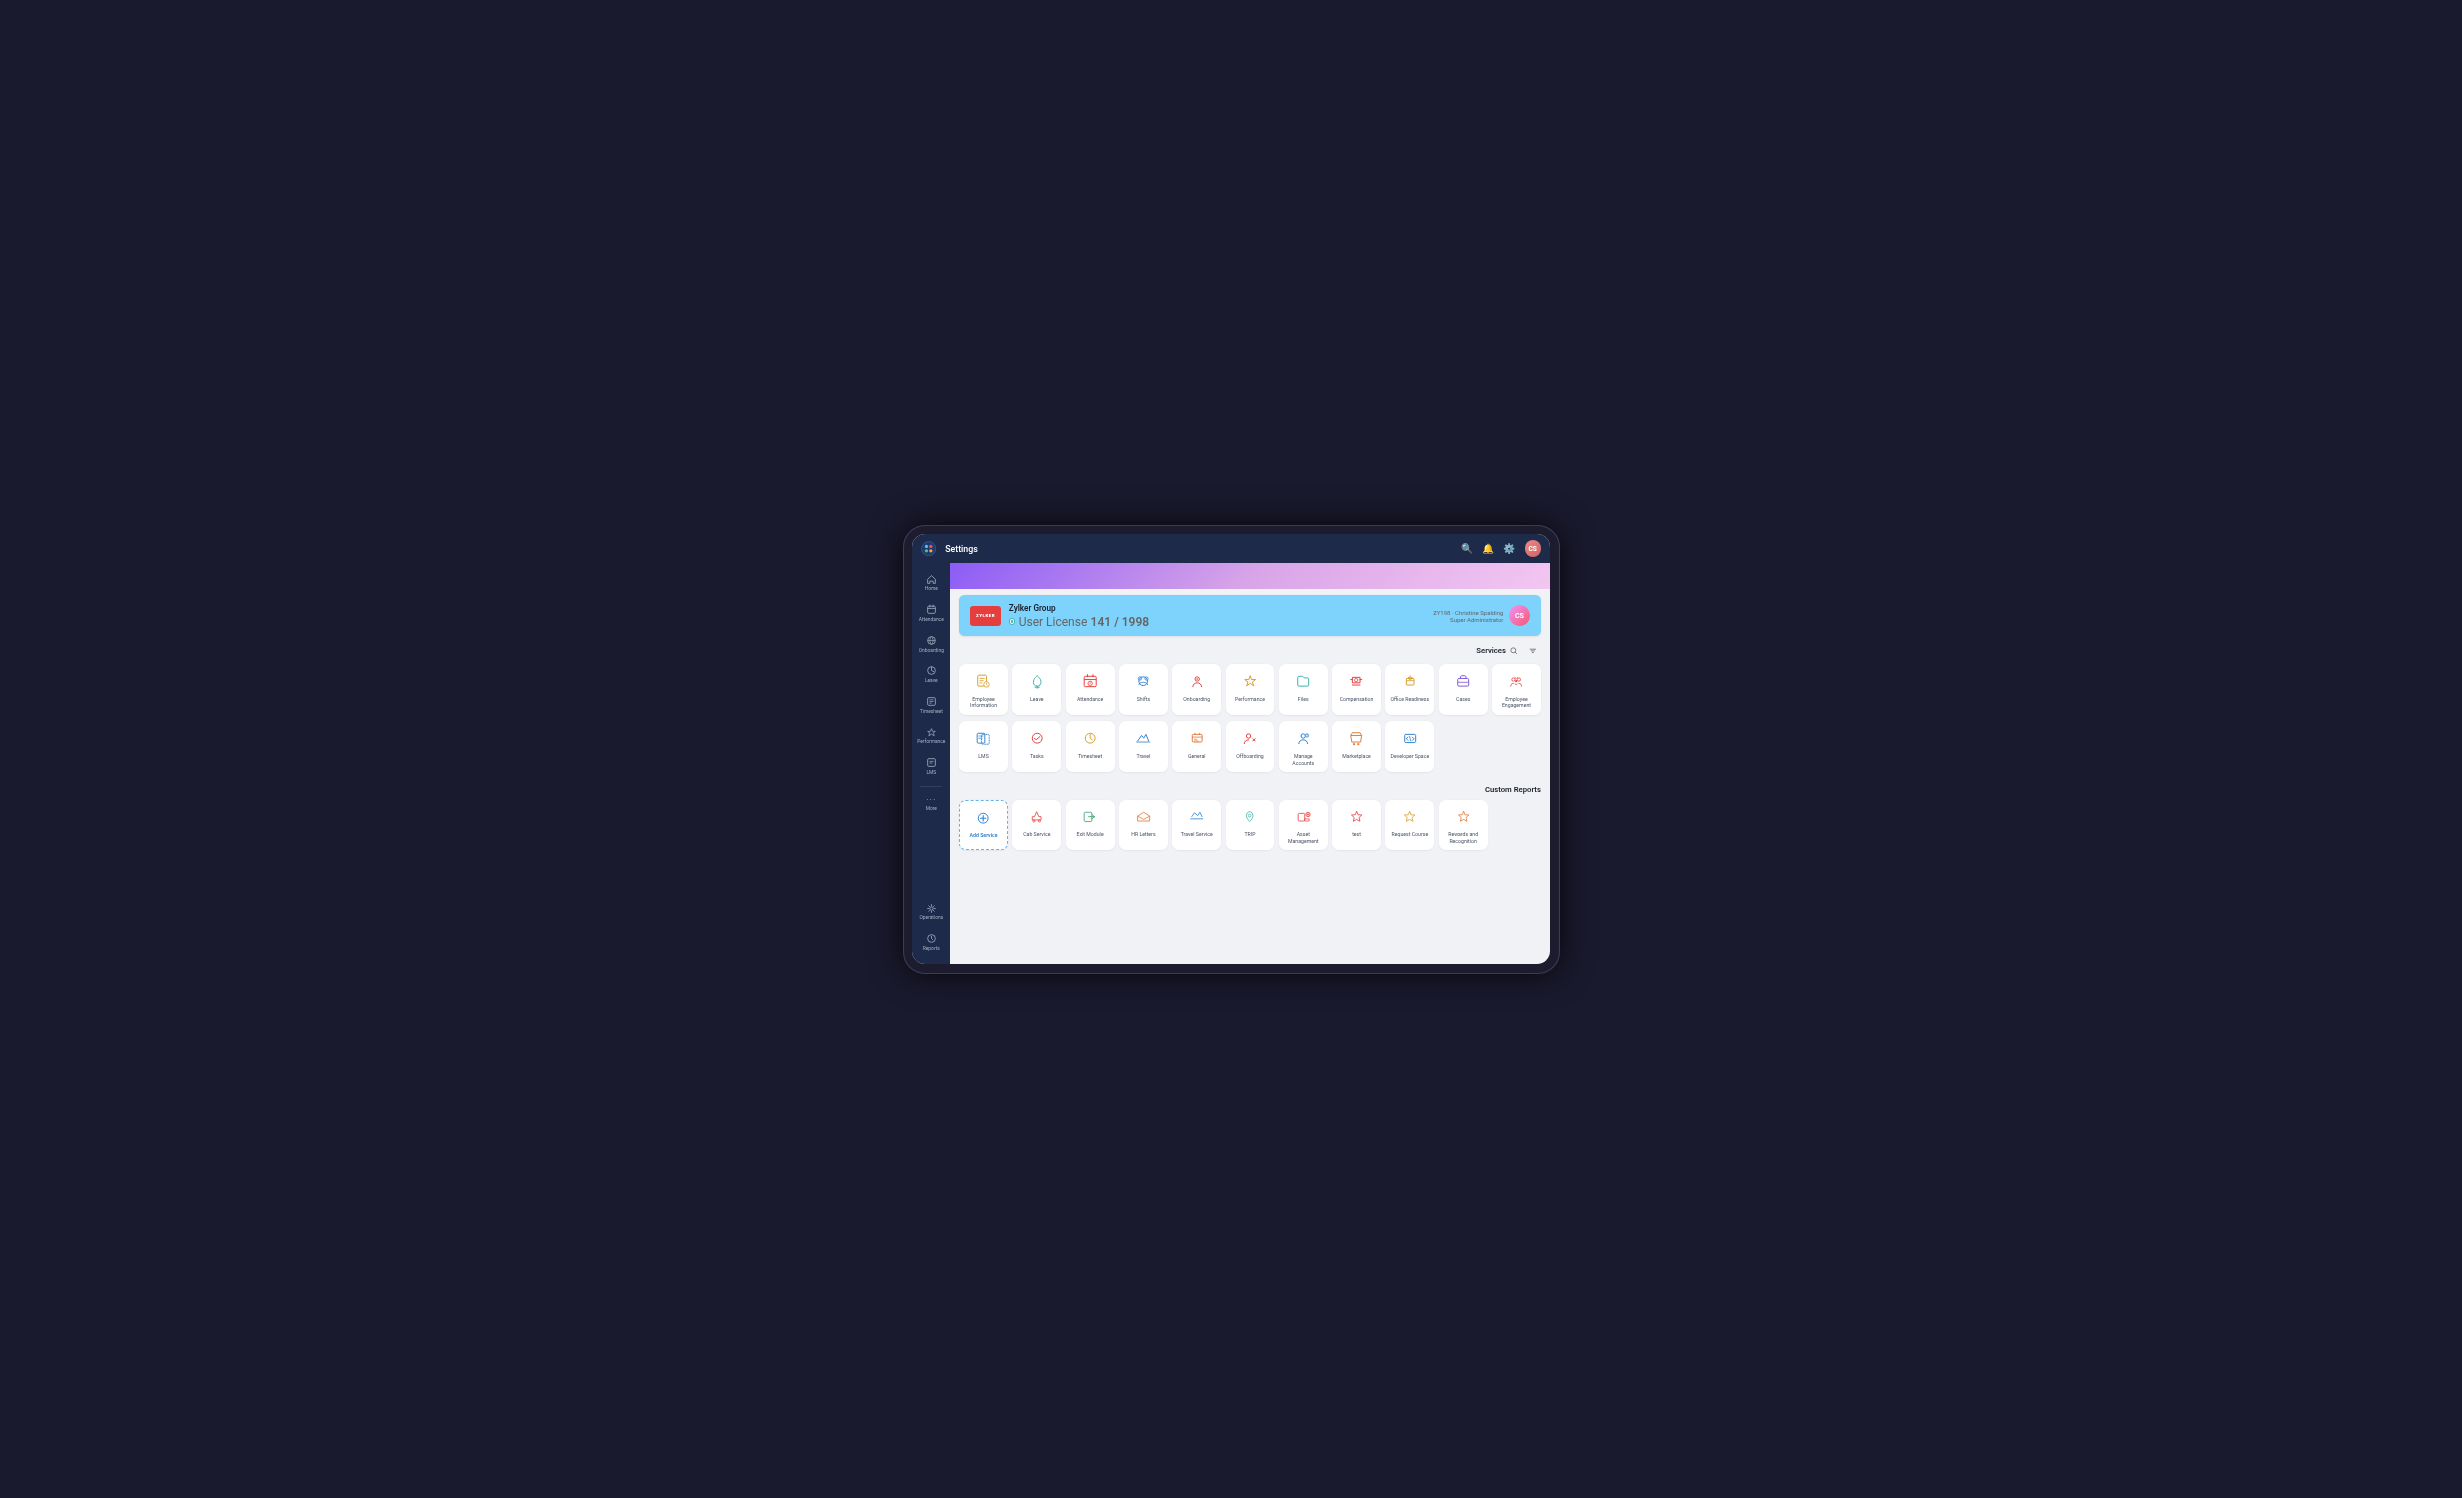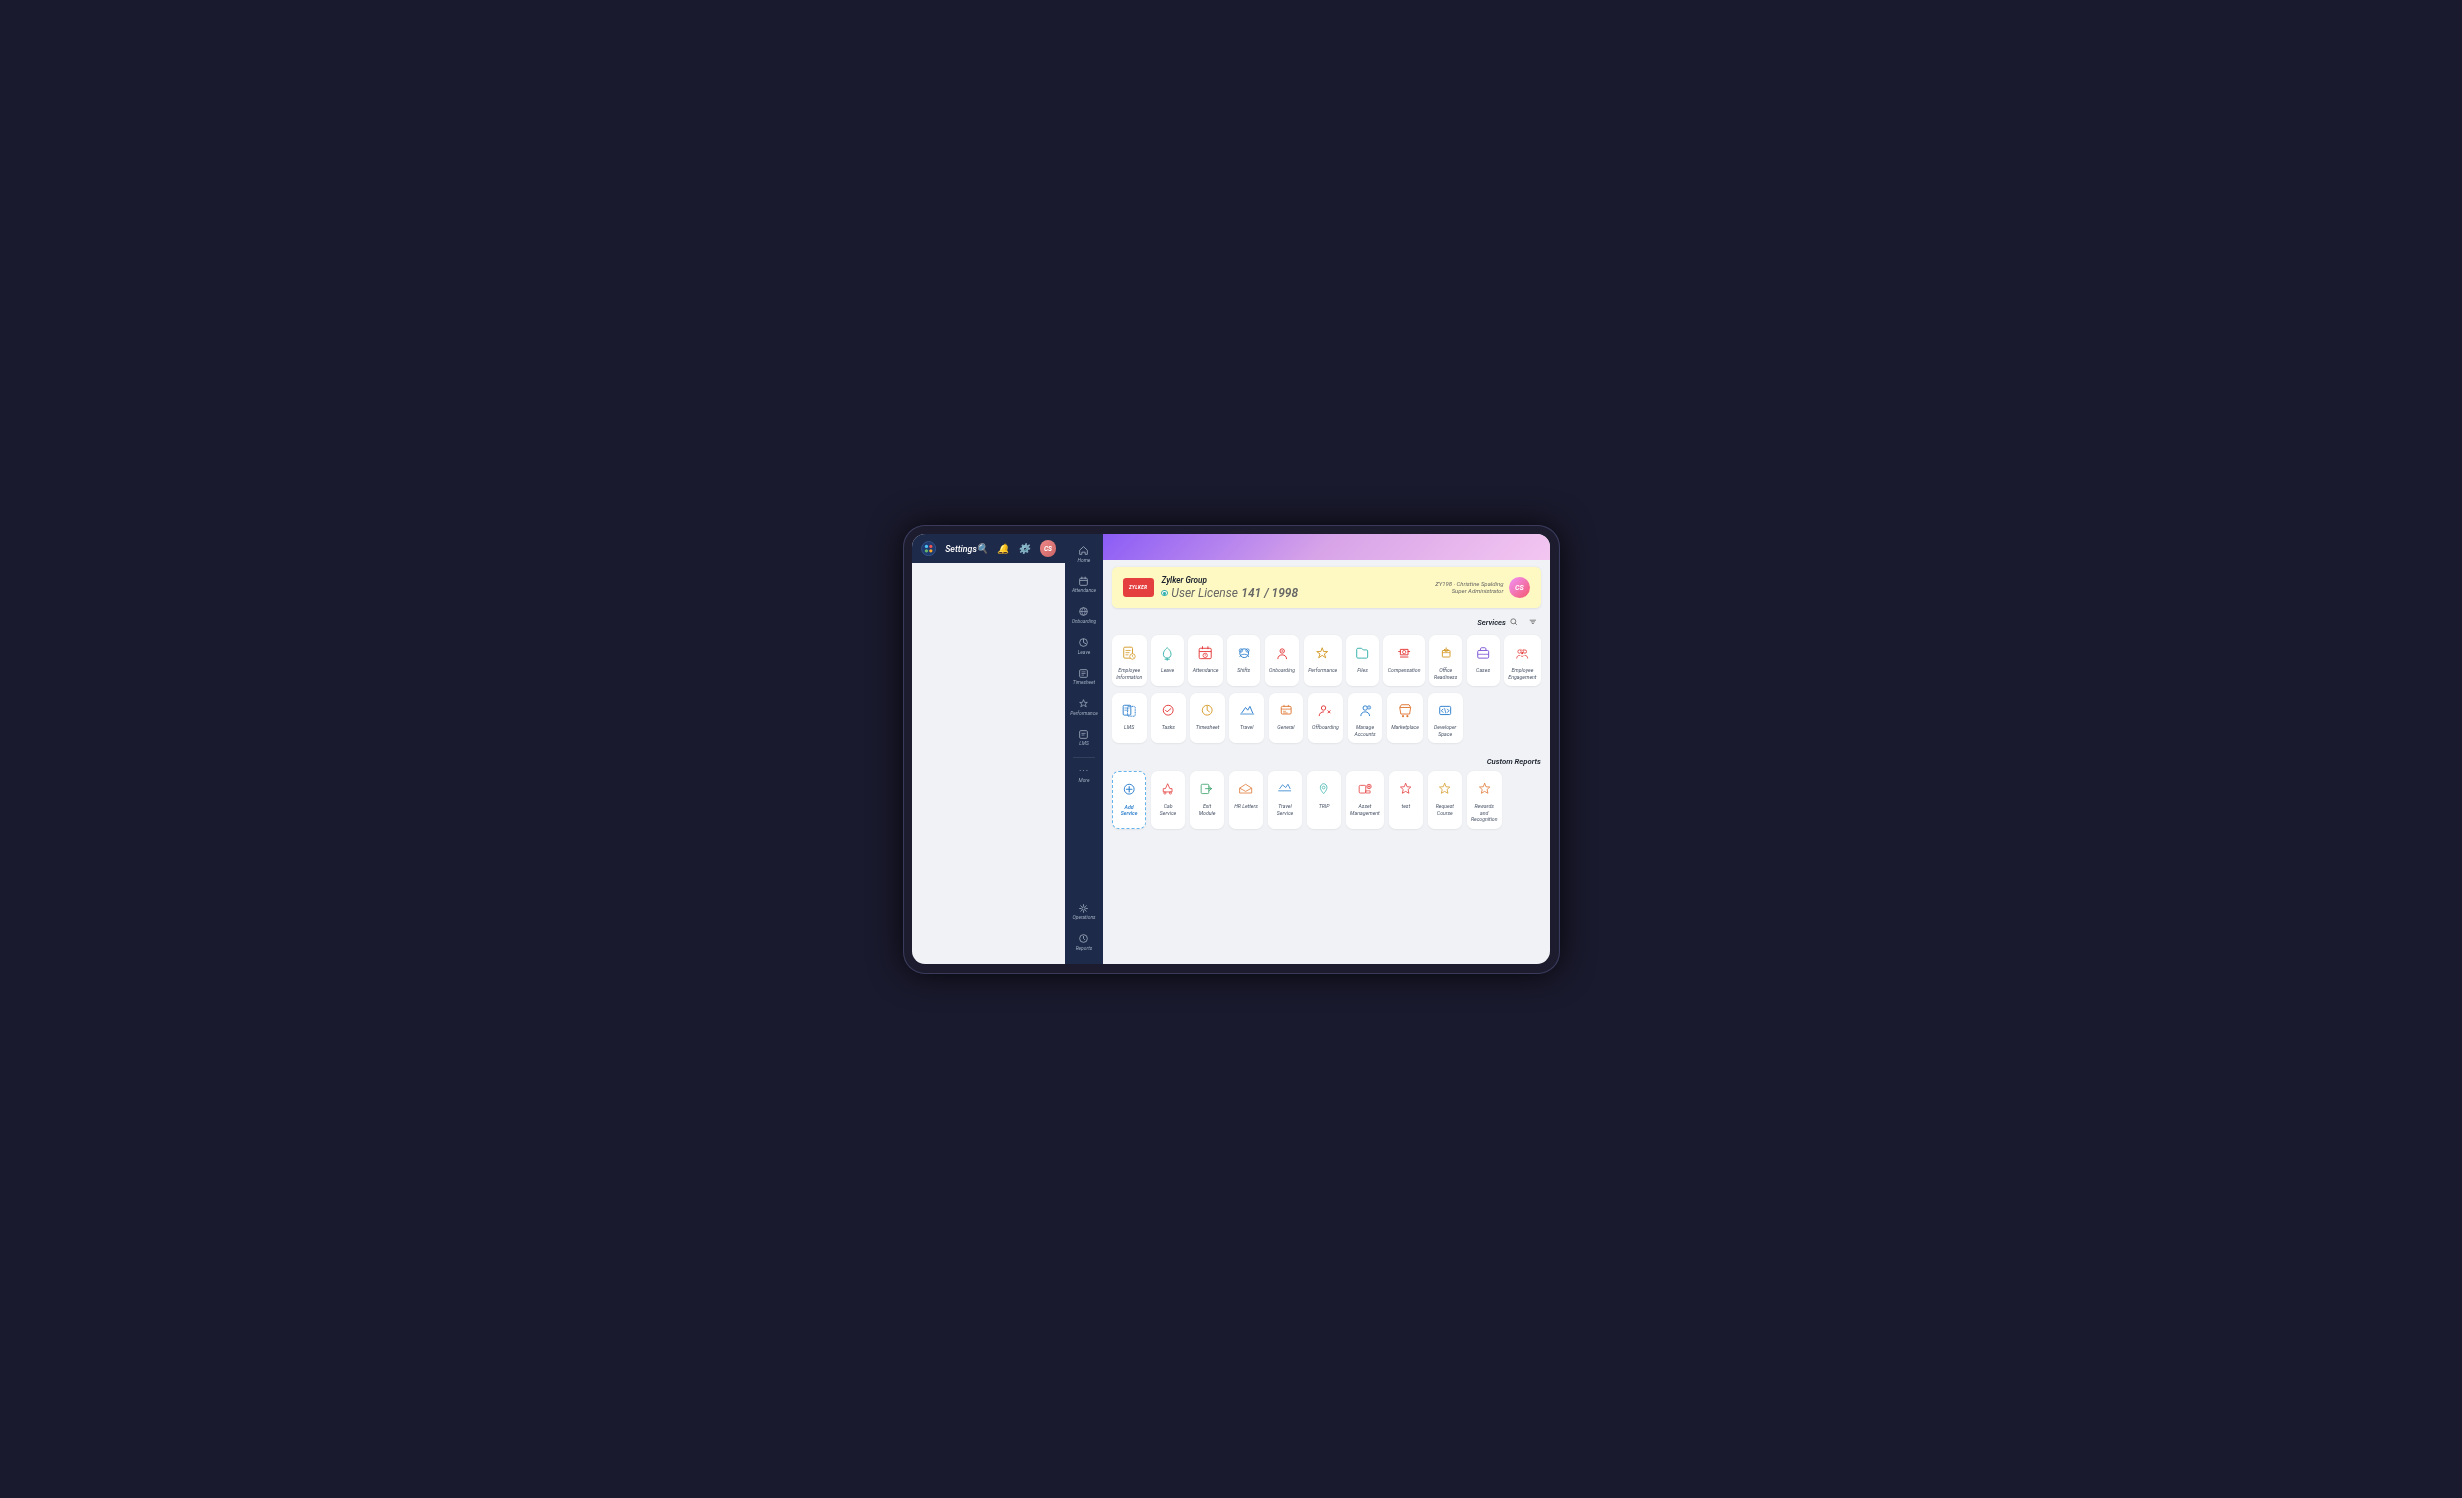--- a/index.html
+++ b/index.html
@@ -20,22 +20,21 @@
       box-shadow: 0 0 33px rgba(0,0,0,0.8), inset 0 0 0 1.1px #3a3a5c;
       position: relative;
     }
     .tablet-screen {
       width: 100%;
       height: 100%;
       background: #f0f2f5;
       border-radius: 13px;
       overflow: hidden;
       display: flex;
-      flex-direction: row;
-      font-style: italic;
+      flex-direction: column;
     }
     
     .top-bar {
       background: #1e2a4a;
       height: 28.5px;
       display: flex;
       align-items: center;
       padding: 0 8.8px;
       flex-shrink: 0;
     }
@@ -125,21 +124,21 @@
       flex-direction: column;
     }
     
     .header-banner {
       background: linear-gradient(135deg, #8b5cf6 0%, #d8a4e8 50%, #f3c6f1 100%);
       height: 26px;
       flex-shrink: 0;
     }
     
     .company-card {
-      background: #fef9c3;
+      background: #7dd3fc;
       margin: 6.6px 8.8px;
       border-radius: 5.5px;
       padding: 7.7px 11px;
       display: flex;
       align-items: center;
       box-shadow: 0 0.5px 2.2px rgba(0,0,0,0.08);
     }
     .company-logo {
       width: 31px;
       height: 19.7px;

